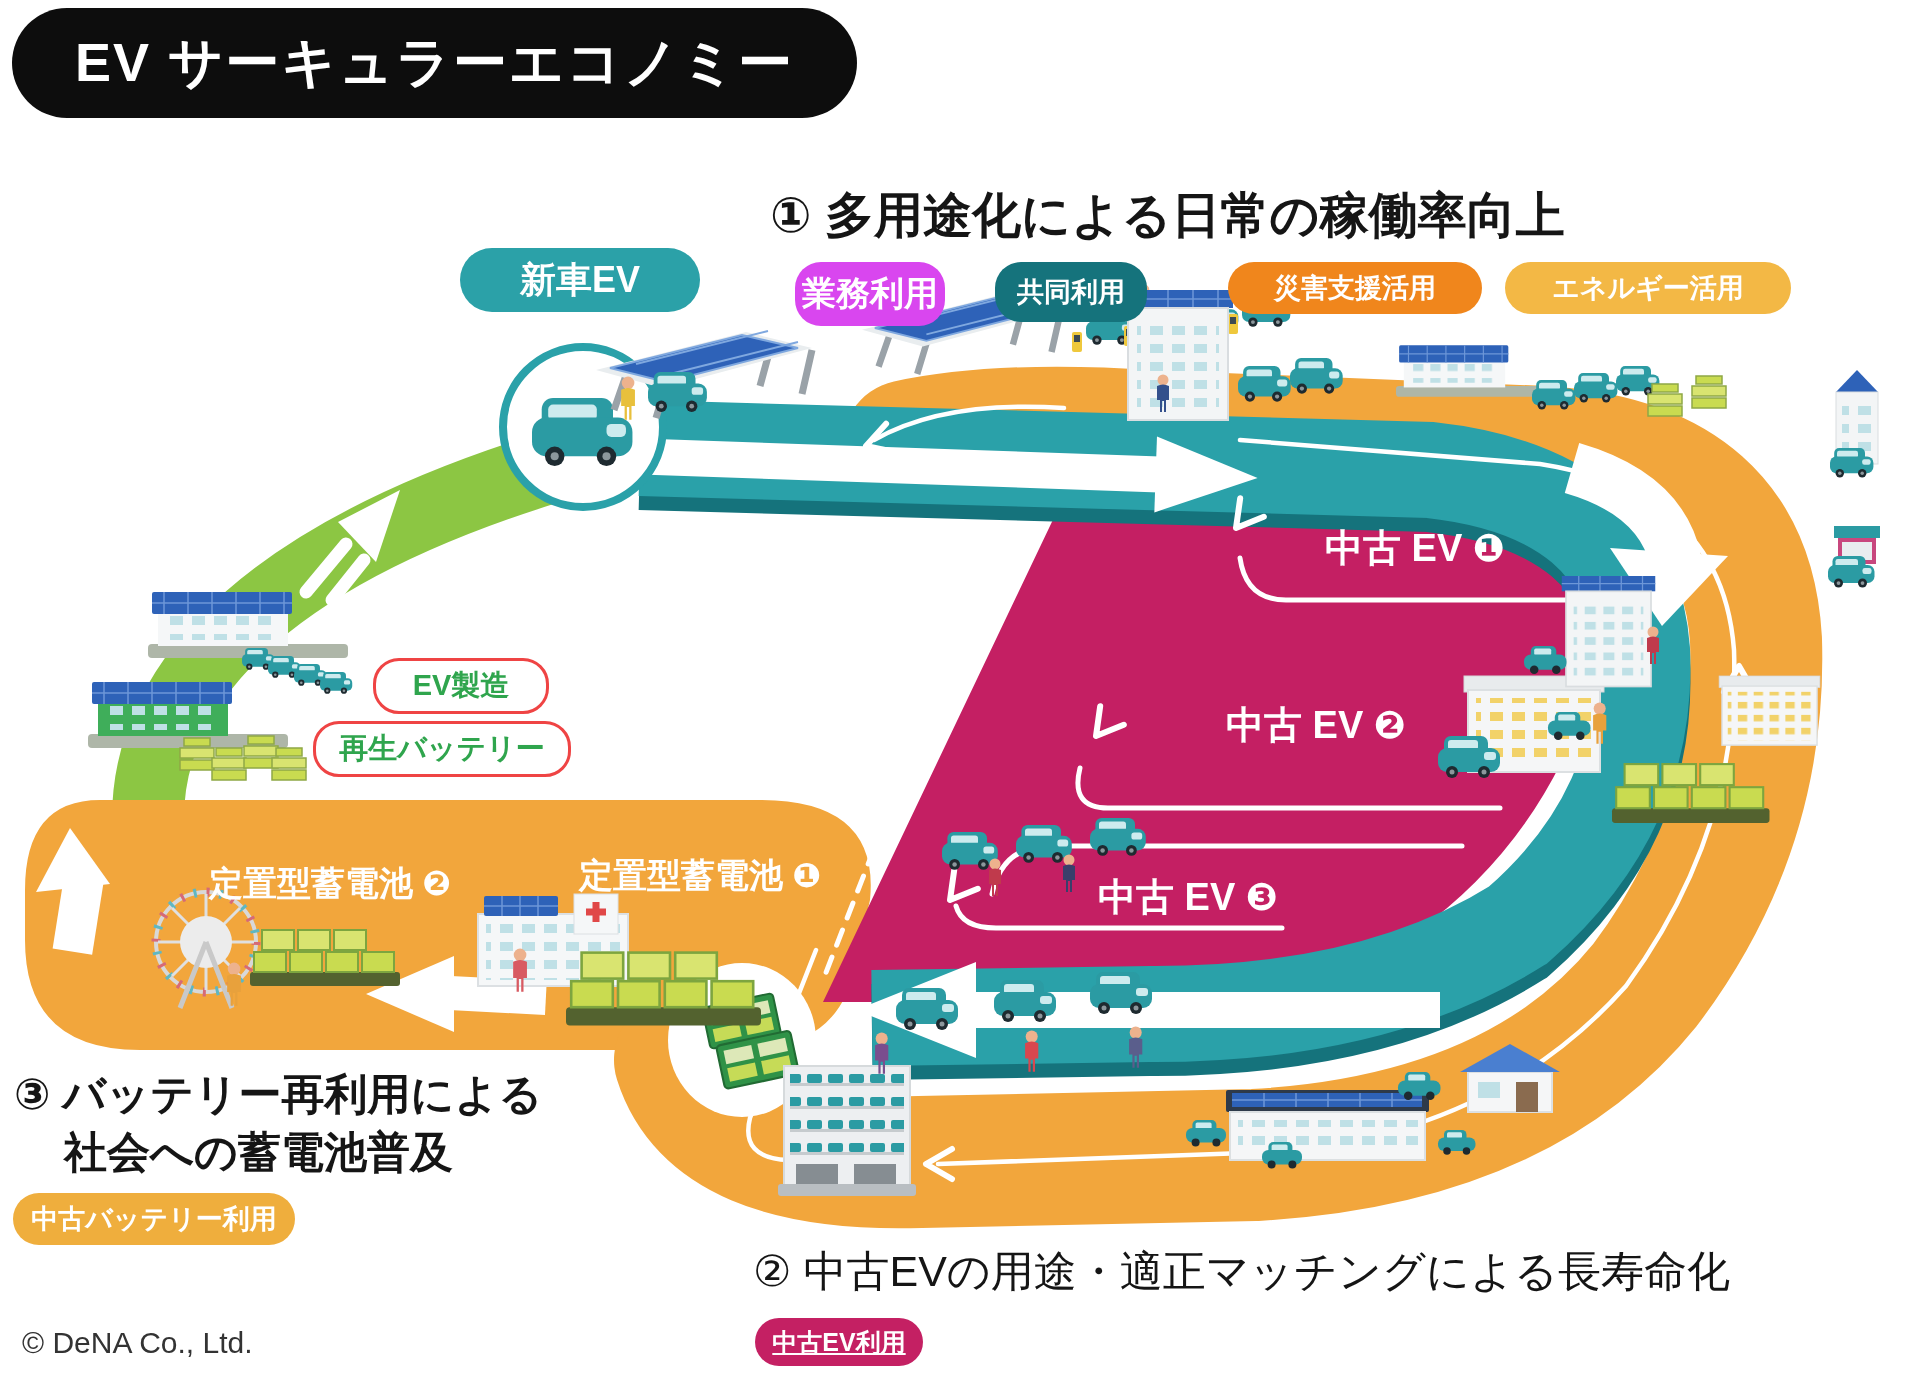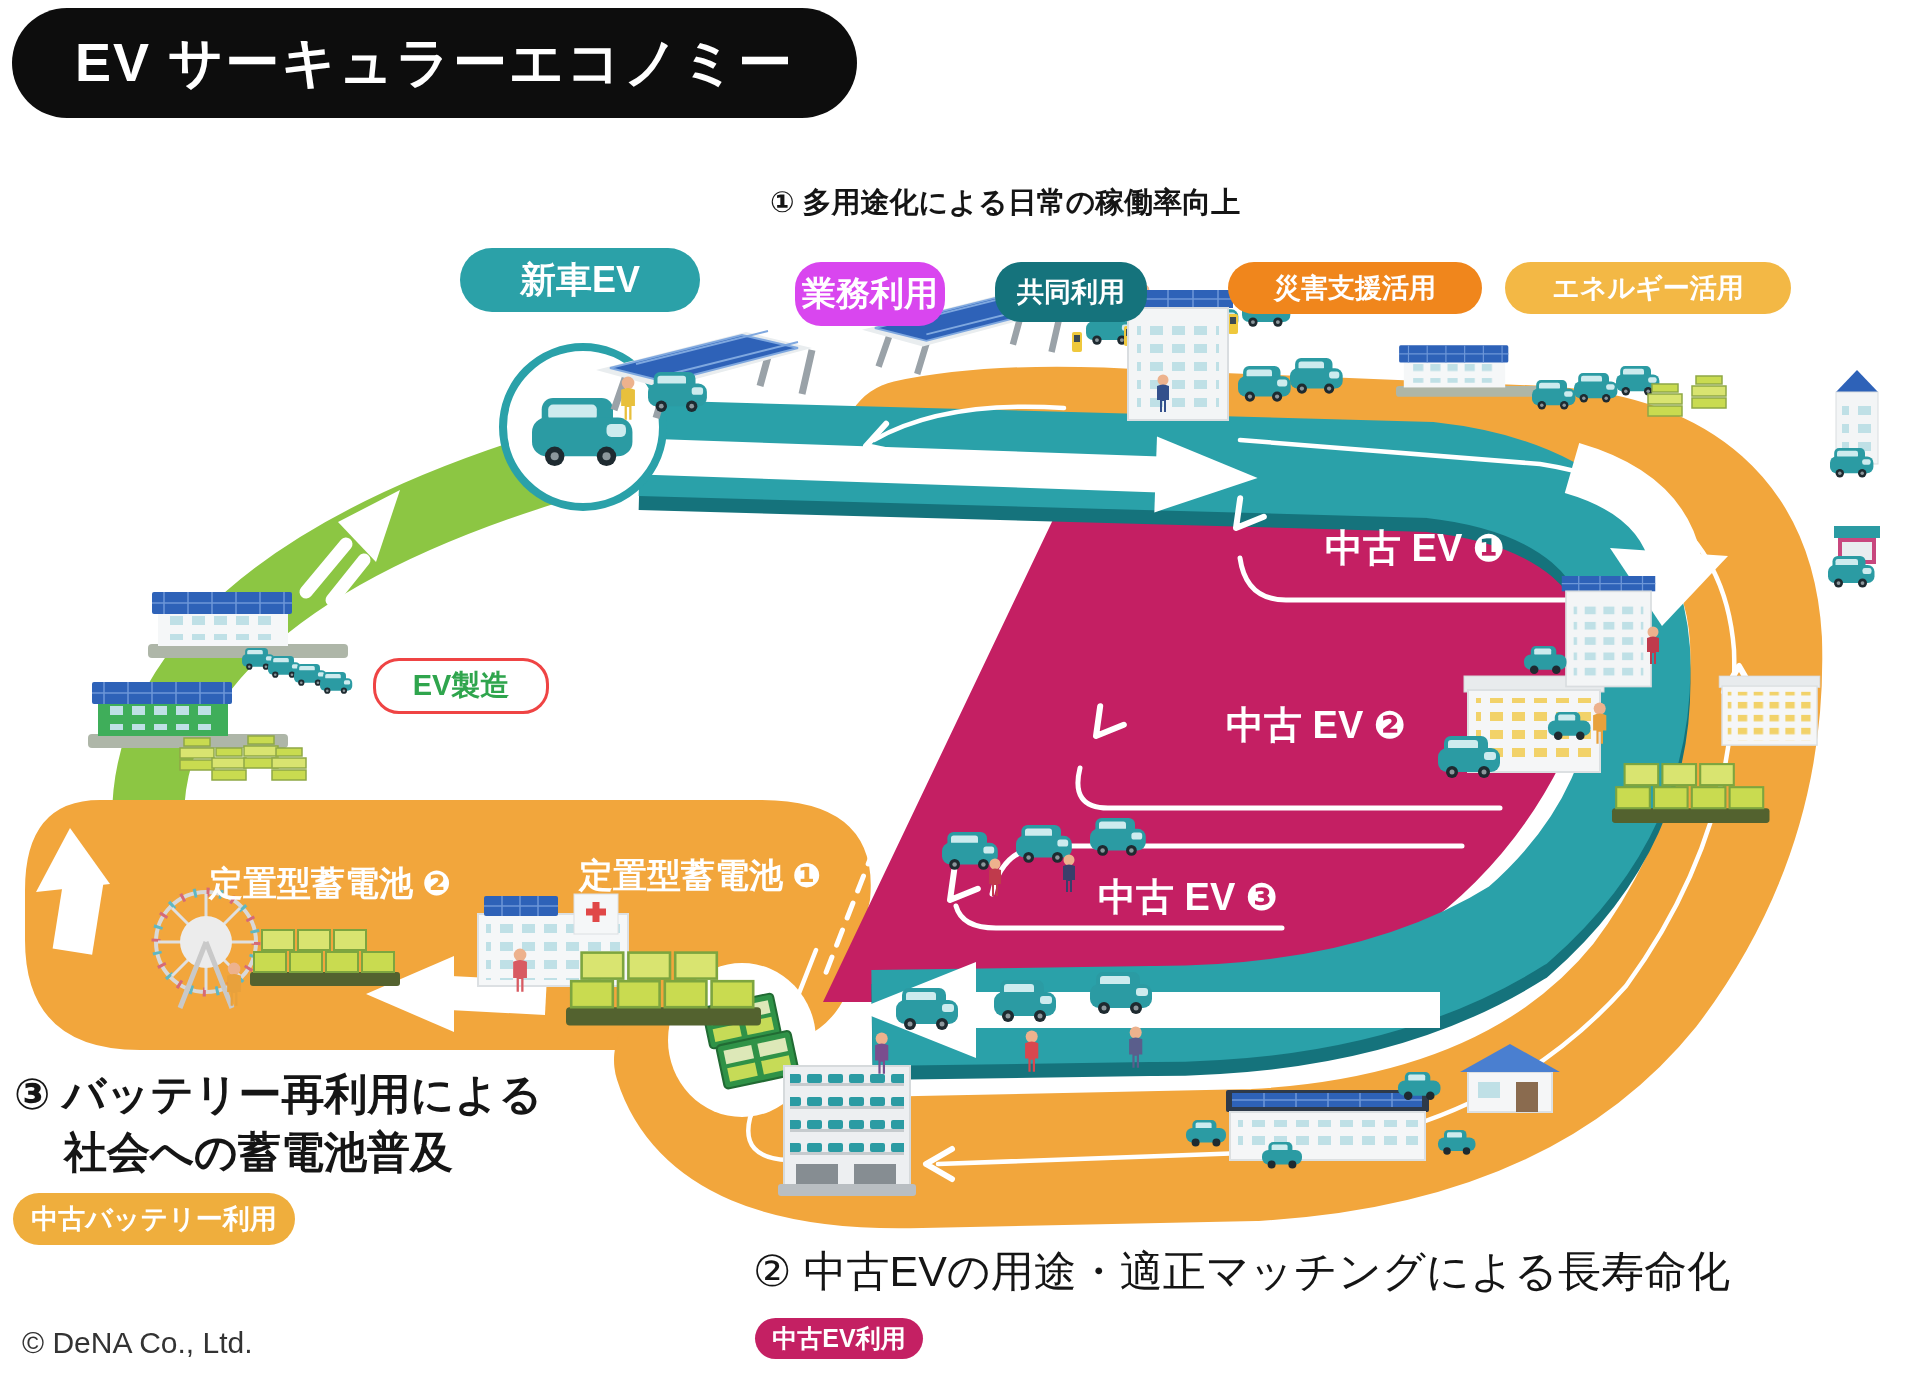--- a/index.html
+++ b/index.html
@@ -4,38 +4,38 @@
 <style>
   html,body{margin:0;padding:0;background:#fff;}
   #canvas{position:relative;width:1920px;height:1383px;background:#fff;overflow:hidden;
           font-family:"Liberation Sans","DejaVu Sans",sans-serif;}
   #art{position:absolute;left:0;top:0;z-index:0;}
   .ov{position:absolute;z-index:2;white-space:nowrap;}
   .ctr{transform:translate(-50%,-50%);}
   .pill{display:flex;align-items:center;justify-content:center;color:#fff;font-weight:700;}
   .title-badge{left:12px;top:8px;width:845px;height:110px;border-radius:56px;background:#0d0d0d;
                font-size:54px;letter-spacing:2px;}
-  .h1{left:770px;top:183px;font-size:29px;font-weight:700;color:#151515;}
+  .h1{left:770px;top:183px;font-size:49px;font-weight:700;color:#151515;}
   .h2{left:753px;top:1243px;font-size:43px;font-weight:400;color:#151515;}
   .h3a{left:14px;top:1066px;font-size:43px;font-weight:700;color:#151515;}
   .h3b{left:64px;top:1124px;font-size:43px;font-weight:700;color:#151515;}
   .b-newev{left:460px;top:248px;width:240px;height:64px;border-radius:32px;background:#2BA1A8;font-size:36px;}
   .b-biz{left:795px;top:262px;width:150px;height:64px;border-radius:26px;background:#d946ef;font-size:34px;}
   .b-share{left:995px;top:262px;width:152px;height:60px;border-radius:26px;background:#15737C;font-size:27px;}
   .b-dis{left:1228px;top:262px;width:254px;height:52px;border-radius:26px;background:#F0861C;font-size:27px;}
   .b-ene{left:1505px;top:262px;width:286px;height:52px;border-radius:26px;background:#F3B845;font-size:27px;}
   .b-out{background:#fff;border:3px solid #ef4444;color:#2FA54D;font-size:29px;border-radius:26px;
          display:flex;align-items:center;justify-content:center;font-weight:700;}
   .b-mfg{left:373px;top:658px;width:170px;height:50px;}
   .b-rec{left:313px;top:721px;width:252px;height:50px;}
   .lbl{color:#fff;font-weight:700;}
   .lbl-ev{font-size:38px;}
   .lbl-sb{font-size:34px;}
   .b-ub{left:13px;top:1193px;width:282px;height:52px;border-radius:26px;background:#EFAE3D;font-size:27px;}
-  .b-ue{left:755px;top:1318px;width:168px;height:41px;border-radius:26px;background:#C42063;font-size:25px;}
+  .b-ue{left:755px;top:1318px;width:168px;height:48px;border-radius:26px;background:#C42063;font-size:25px;text-decoration:underline;}
   .copyright{left:22px;top:1326px;font-size:30px;color:#333;}
 </style>
 </head>
 <body>
 
 <div id="canvas">
 
 <svg id="art" width="1920" height="1383" viewBox="0 0 1920 1383">
   <defs>
     <pattern id="winT" width="22" height="18" patternUnits="userSpaceOnUse">
@@ -324,20 +324,21 @@
 <div class="ov pill title-badge">EV サーキュラーエコノミー</div>
 <div class="ov h1">① 多用途化による日常の稼働率向上</div>
 
 <div class="ov pill b-newev">新車EV</div>
 <div class="ov pill b-biz">業務利用</div>
 <div class="ov pill b-share">共同利用</div>
 <div class="ov pill b-ene">エネルギー活用</div>
 <div class="ov pill b-dis">災害支援活用</div>
 
 <div class="ov b-out b-mfg">EV製造</div>
+<div class="ov b-out b-rec">再生バッテリー</div>
 
 <div class="ov ctr lbl lbl-ev" style="left:1415px;top:548px;">中古 EV ❶</div>
 <div class="ov ctr lbl lbl-ev" style="left:1316px;top:725px;">中古 EV ❷</div>
 <div class="ov ctr lbl lbl-ev" style="left:1188px;top:897px;">中古 EV ❸</div>
 <div class="ov ctr lbl lbl-sb" style="left:330px;top:884px;">定置型蓄電池 ❷</div>
 <div class="ov ctr lbl lbl-sb" style="left:700px;top:876px;">定置型蓄電池 ❶</div>
 
 <div class="ov h3a">③ バッテリー再利用による</div>
 <div class="ov h3b">社会への蓄電池普及</div>
 <div class="ov pill b-ub">中古バッテリー利用</div>

